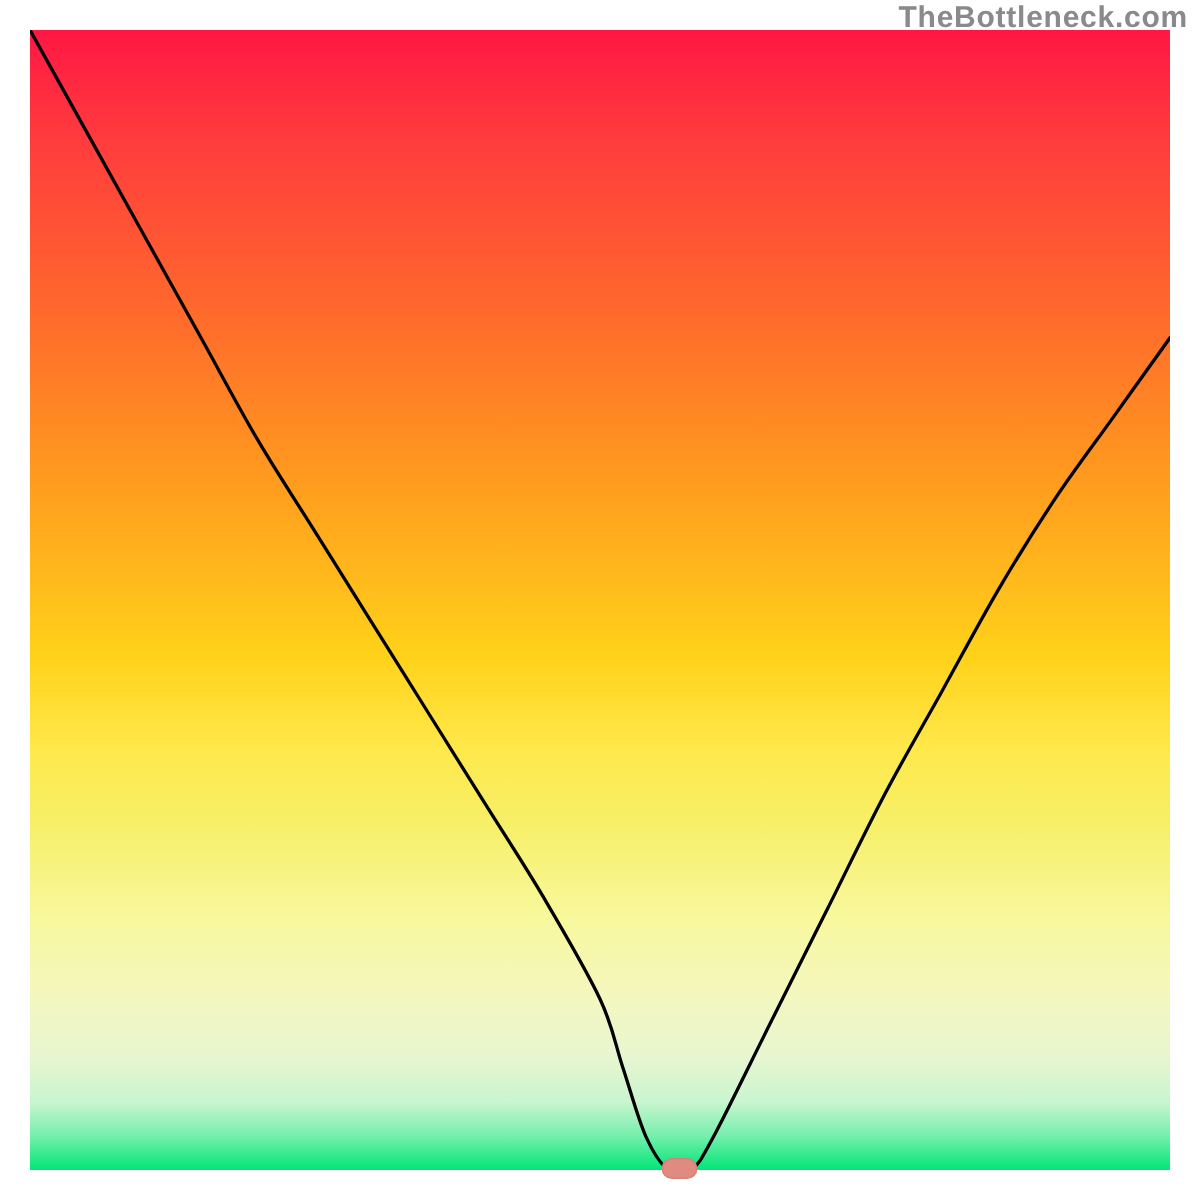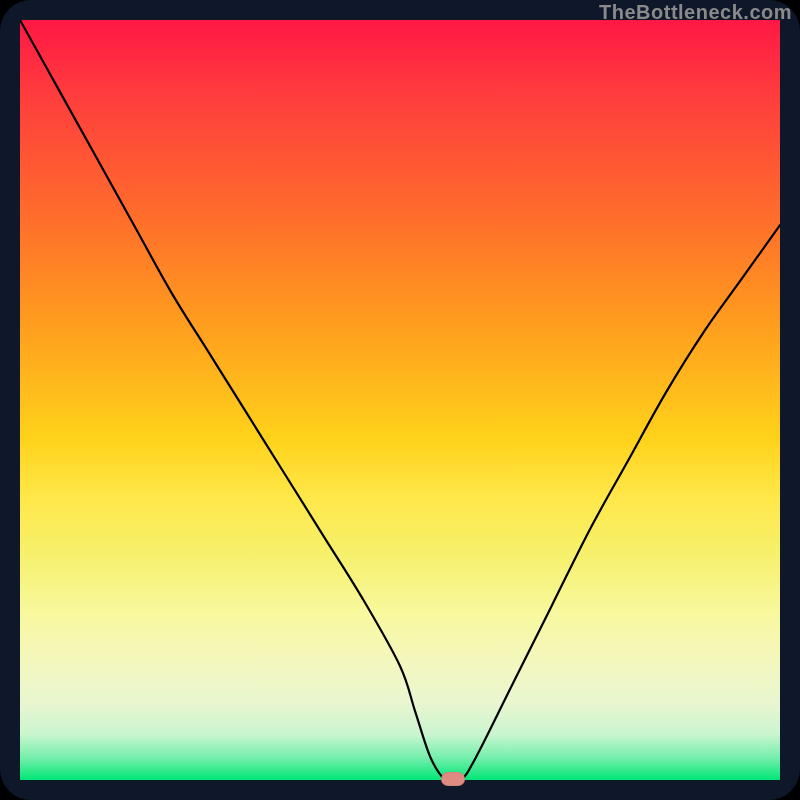--- a/index.html
+++ b/index.html
@@ -1,16 +1,16 @@
 <!DOCTYPE html>
 <html><head>
 <meta charset="utf-8">
 <style>
   html,body{margin:0;padding:0;width:800px;height:800px;overflow:hidden;background:#000;}
-  .frame{position:relative;width:800px;height:800px;background:#0f172a;border-radius:31px;}
+  .frame{position:relative;width:800px;height:800px;background:#ffffff;}
   .plot{position:absolute;left:20px;top:20px;width:760px;height:760px;}
   .gradient{position:absolute;inset:0;
     background:linear-gradient(to bottom,
       #ff1744 0%,
       #ff3d3d 10%,
       #ff6a2c 25%,
       #ff9d1e 40%,
       #ffd21a 55%,
       #ffe84a 63%,
       #f6f06a 70%,

